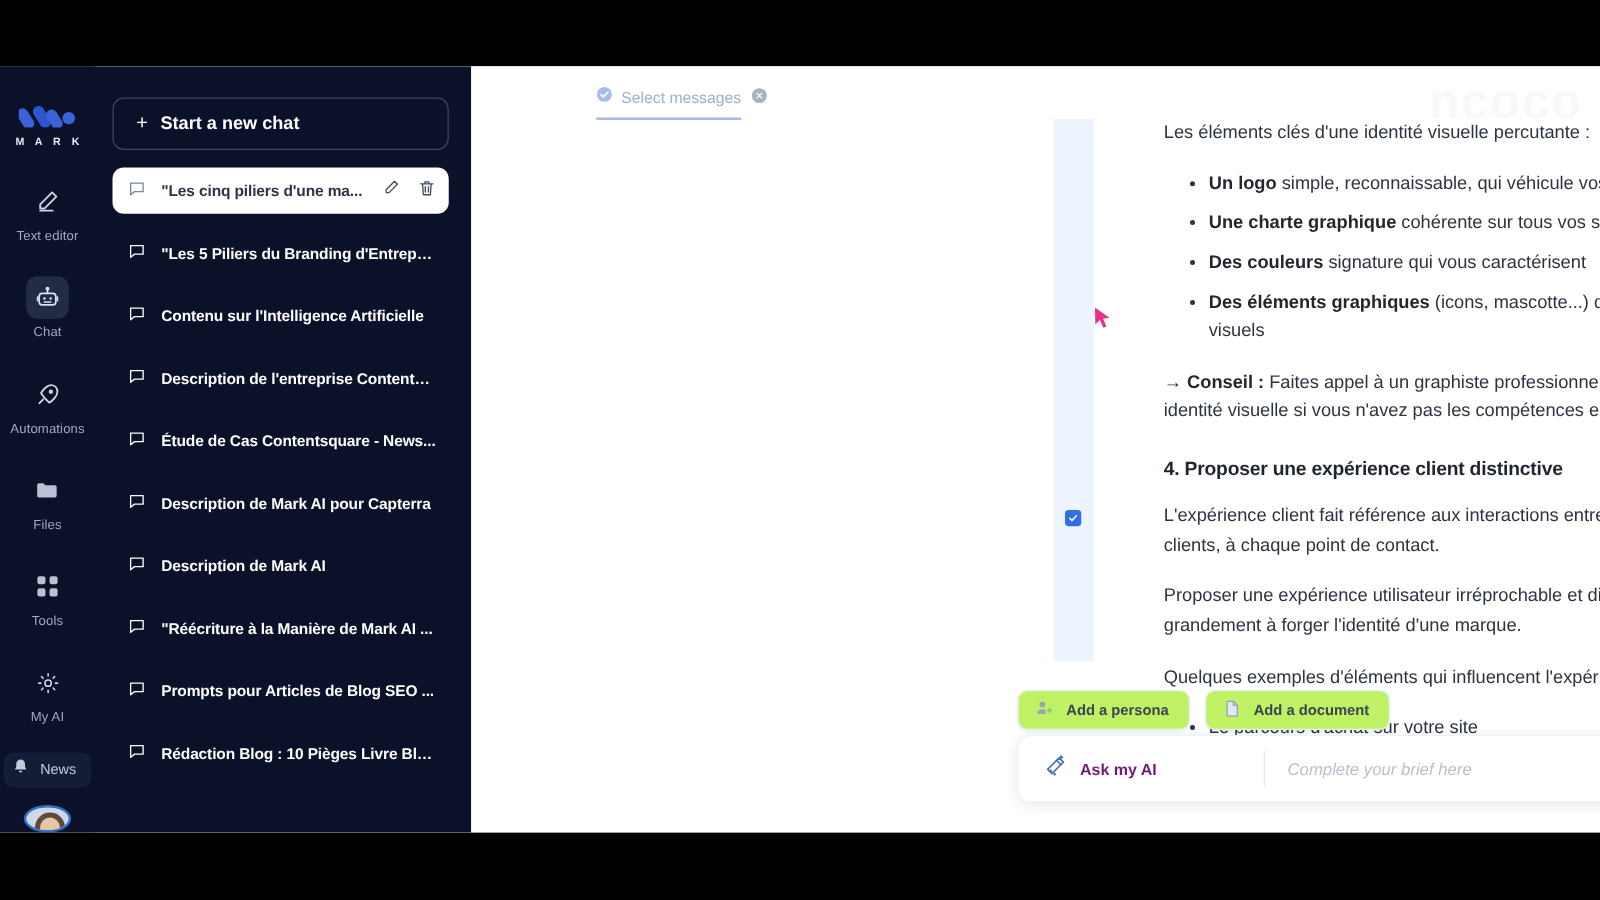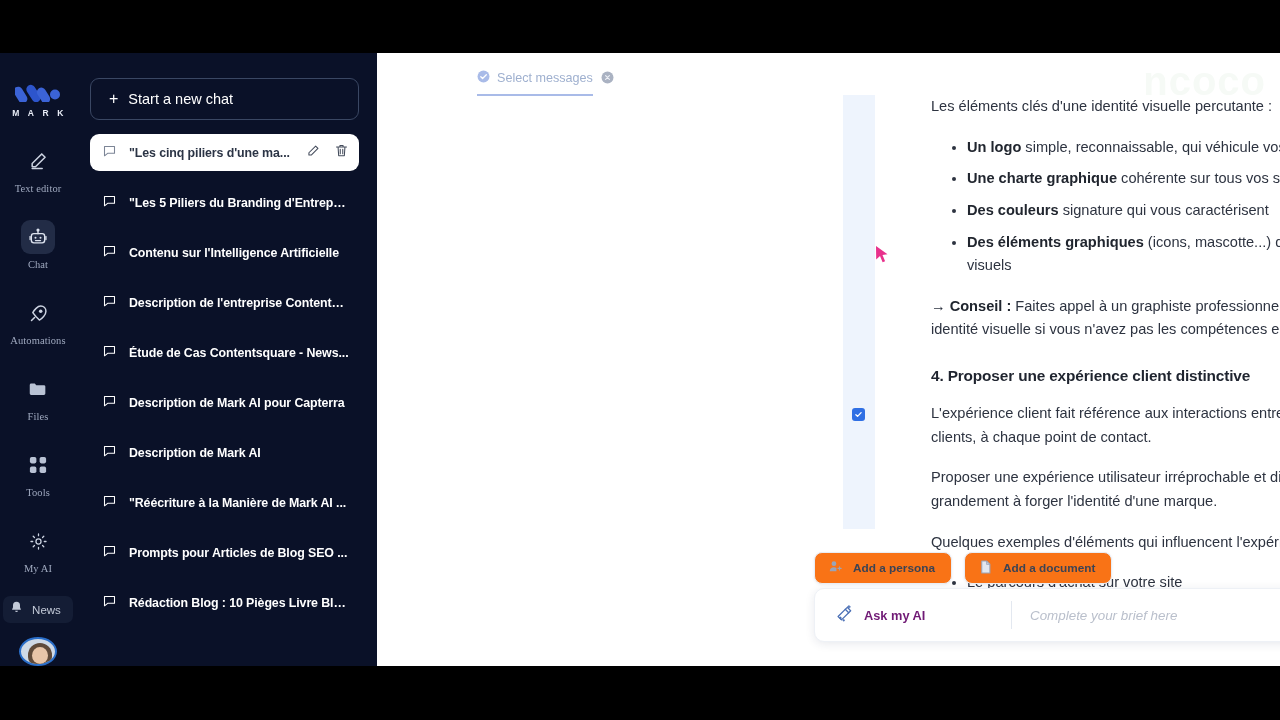--- a/index.html
+++ b/index.html
@@ -52,21 +52,20 @@
   }
   .rail-item .ico {
     width: 34px; height: 34px;
     display: flex; align-items: center; justify-content: center;
     border-radius: 9px;
   }
   .rail-item.active .ico { background: #222c46; }
   .rail-item .lbl {
     font-size: 10.5px; color: #9fa9bf; letter-spacing: .1px;
     white-space: nowrap;
-    font-family: Liberation Serif, serif;
   }
   .rail-news {
     margin-top: 22px;
     display: flex; align-items: center; gap: 8px;
     background: #141d35; border-radius: 7px;
     padding: 4px 12px 4px 6px;
     cursor: pointer;
   }
   .rail-news .lbl { font-size: 11.5px; color: #c3cad8; }
   .avatar {
@@ -94,21 +93,21 @@
     overflow: hidden;
   }
   .newchat {
     height: 42px; width: 269px;
     border: 1px solid #3a4763; border-radius: 9px;
     display: flex; align-items: center;
     padding-left: 18px; gap: 10px;
     cursor: pointer;
   }
   .newchat .plus { color:#fff; font-size:16px; font-weight:400; line-height:1;}
-  .newchat .t { color: #ffffff; font-size: 14.5px; font-weight: 400; }
+  .newchat .t { color: #ffffff; font-size: 14.5px; font-weight: 700; }
 
   .chatlist { margin-top: 14px; }
   .chatrow {
     height: 37px; width: 269px;
     display: flex; align-items: center;
     gap: 12px; padding: 0 10px 0 12px;
     border-radius: 9px;
     margin-bottom: 13px;
     cursor: pointer;
   }
@@ -176,21 +175,21 @@
   .doc li { margin-bottom: 8px; }
   .doc b { font-weight: 700; color: #21262f; }
   .doc .arrow { font-weight: 400; }
 
   
   .composer {
     position: absolute; left: 437px; bottom: 0; width: 784px;
   }
   .chips { display: flex; gap: 12px; margin-bottom: 4px; }
   .chip {
-    height: 32px; background: #f97316;
+    height: 32px; background: #bef264;
     border: 1px solid #e9edf4; border-radius: 8px;
     box-shadow: 0 1px 3px rgba(25,40,80,.07);
     display: flex; align-items: center; gap: 10px;
     padding: 0 16px 0 13px;
     font-size: 11.8px; color: #3c4354; font-weight: 600;
     cursor: pointer;
   }
   .askbar {
     height: 54px; background: #fff;
     border: 1px solid #eef1f6; border-radius: 10px;

